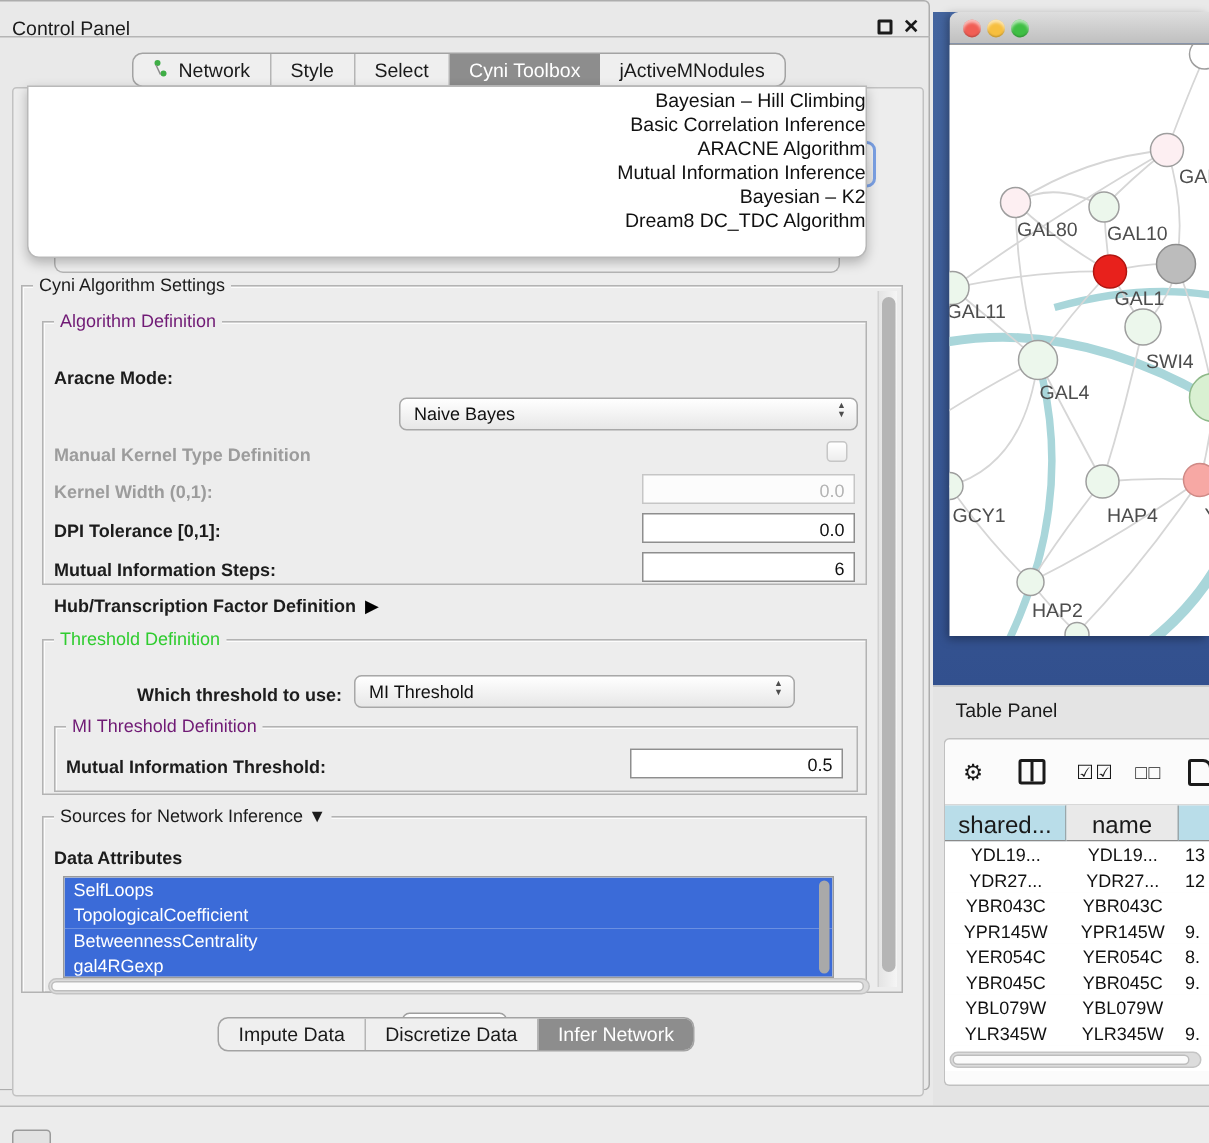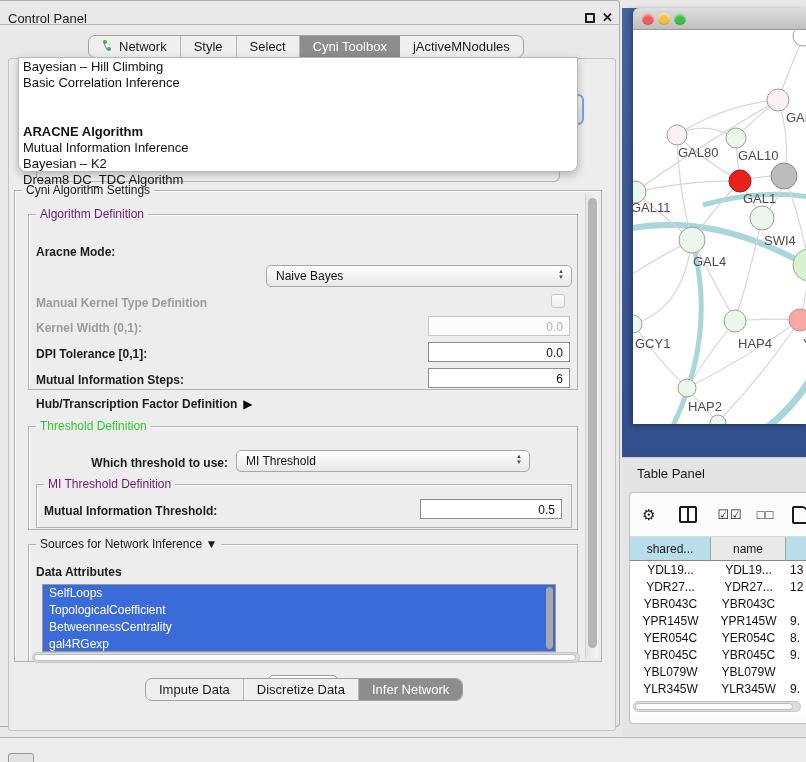--- a/index.html
+++ b/index.html
@@ -32,22 +32,22 @@
   .net-glyph::before { content:""; position:absolute; left:1px; top:0; width:4px; height:4px;
                        background:#3fae46; border-radius:50%; box-shadow:4px 7px 0 #3fae46; }
   .net-glyph::after { content:""; position:absolute; left:3px; top:3px; width:1px; height:7px;
                       background:#8a8a8a; transform:rotate(-25deg); }
 
   
   .popup { left:18px; top:57px; width:560px; height:115px; background:#ffffff;
            border:1px solid #b9b9b9; border-radius:0 0 8px 8px;
            box-shadow:0 3px 8px rgba(0,0,0,.25); z-index:30; padding-top:1px; }
   .popup .ph { text-align:center; color:#bcbcbc; font-size:13px; height:16px; line-height:16px; }
-  .popup .opt { font-size:13px; color:#111; height:16px; line-height:16px; padding-left:4px; white-space:nowrap; }
-  .popup .opt.b { font-weight:bold;margin-top:33px; }
+  .popup .opt { font-size:13px; color:#111; height:16px; line-height:16px; padding-left:4px; white-space:nowrap;text-align:right; }
+  .popup .opt.b { font-weight:normal; }
   .combo-peek { left:560px; top:94px; width:24px; height:31px; border:2px solid #7aa0e4;
                 border-radius:6px; background:linear-gradient(#f6f6f6,#e2e2e2); z-index:20; }
   .combo-under { left:36px; top:166px; width:524px; height:16px; border:1px solid #b5b5b5;
                  border-top:none; border-radius:0 0 6px 6px; background:#f1f1f1; z-index:10; }
 
   
   .grp { border:1px solid #b3b3b3; box-shadow:inset 1px 1px 0 rgba(255,255,255,.8); }
   .grp-ttl { position:absolute; font-size:12px; background:#ededed; padding:0 4px; white-space:nowrap; }
   .t-black { color:#1c1c1c; } .t-blue { color:#701a75; } .t-green { color:#2fcc2f; }
 
@@ -106,21 +106,21 @@
   .tp-toolbar { position:absolute; left:0; top:0; width:177px; height:44px;
                 display:flex; align-items:center; border-bottom:1px solid #d8d8d8; }
   .tico { color:#1a1a1a; flex:none; }
   .tico.glyph { font-size:15px; }
   .tico.pair { font-size:13px; letter-spacing:1px; }
   .tico.split { width:18px; height:17px; border:2px solid #1a1a1a; border-radius:2px; position:relative; }
   .tico.split::after { content:""; position:absolute; left:6px; top:0; width:2px; height:13px; background:#1a1a1a; }
   .tico.pagebox { width:16px; height:18px; border:2px solid #1a1a1a; border-radius:2px 6px 2px 2px; }
   .tp-header { position:absolute; left:0; top:44px; width:220px; height:24px; display:flex; }
   .hcell { height:24px; border-right:1px solid #9aa7ab; border-bottom:1px solid #8a8a8a;
-           font-size:12px; color:#1a1a1a; text-align:center; padding-top:5px; }
+           font-size:16px; color:#1a1a1a; text-align:center; padding-top:5px; }
   .hcell.blue { background:#b9dde9; } .hcell.gray { background:#e9e9e9; }
   .tp-rows { position:absolute; left:0; top:68px; width:220px; }
   .trow { display:flex; height:17px; background:#ffffff; }
   .tcell { font-size:12px; color:#111; text-align:center; padding-top:2px; white-space:nowrap; overflow:hidden; }
   .tcell.left { text-align:left; padding-left:4px; }
 
   .bottom-strip { left:0; top:737px; width:806px; height:25px; background:#ececec;
                   border-top:1px solid #b9b9b9; }
   .stub-btn { left:8px; top:753px; width:26px; height:12px; background:#e2e2e2;
               border:1px solid #9a9a9a; border-radius:3px 3px 0 0; }

